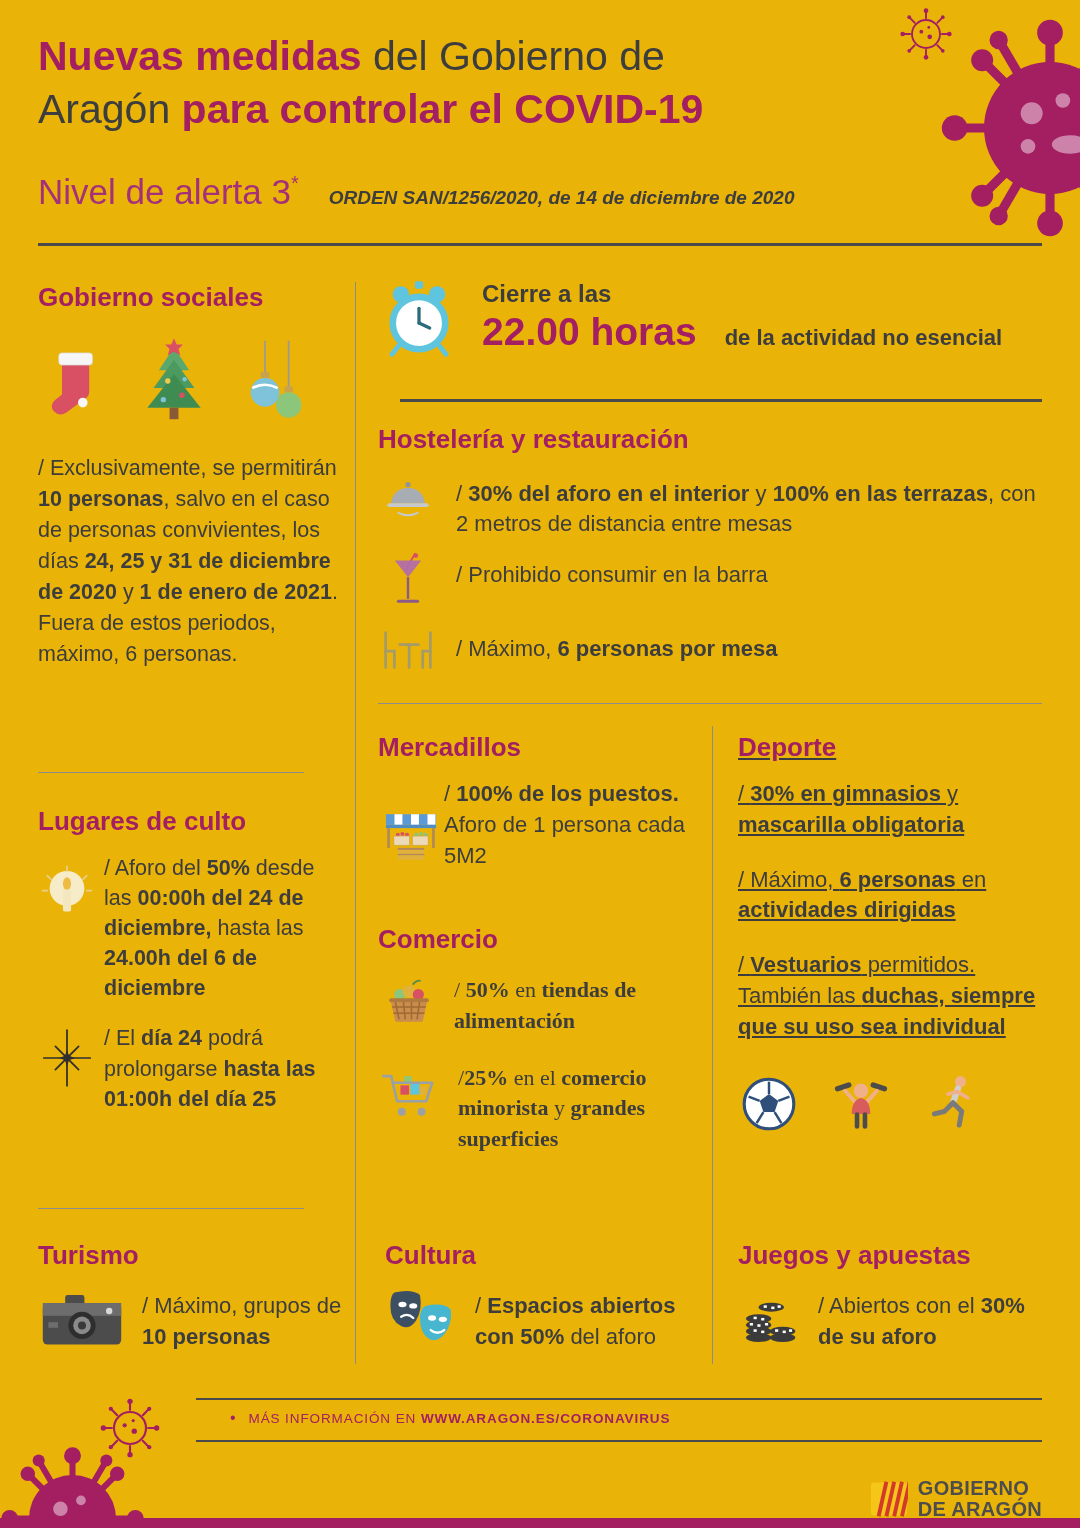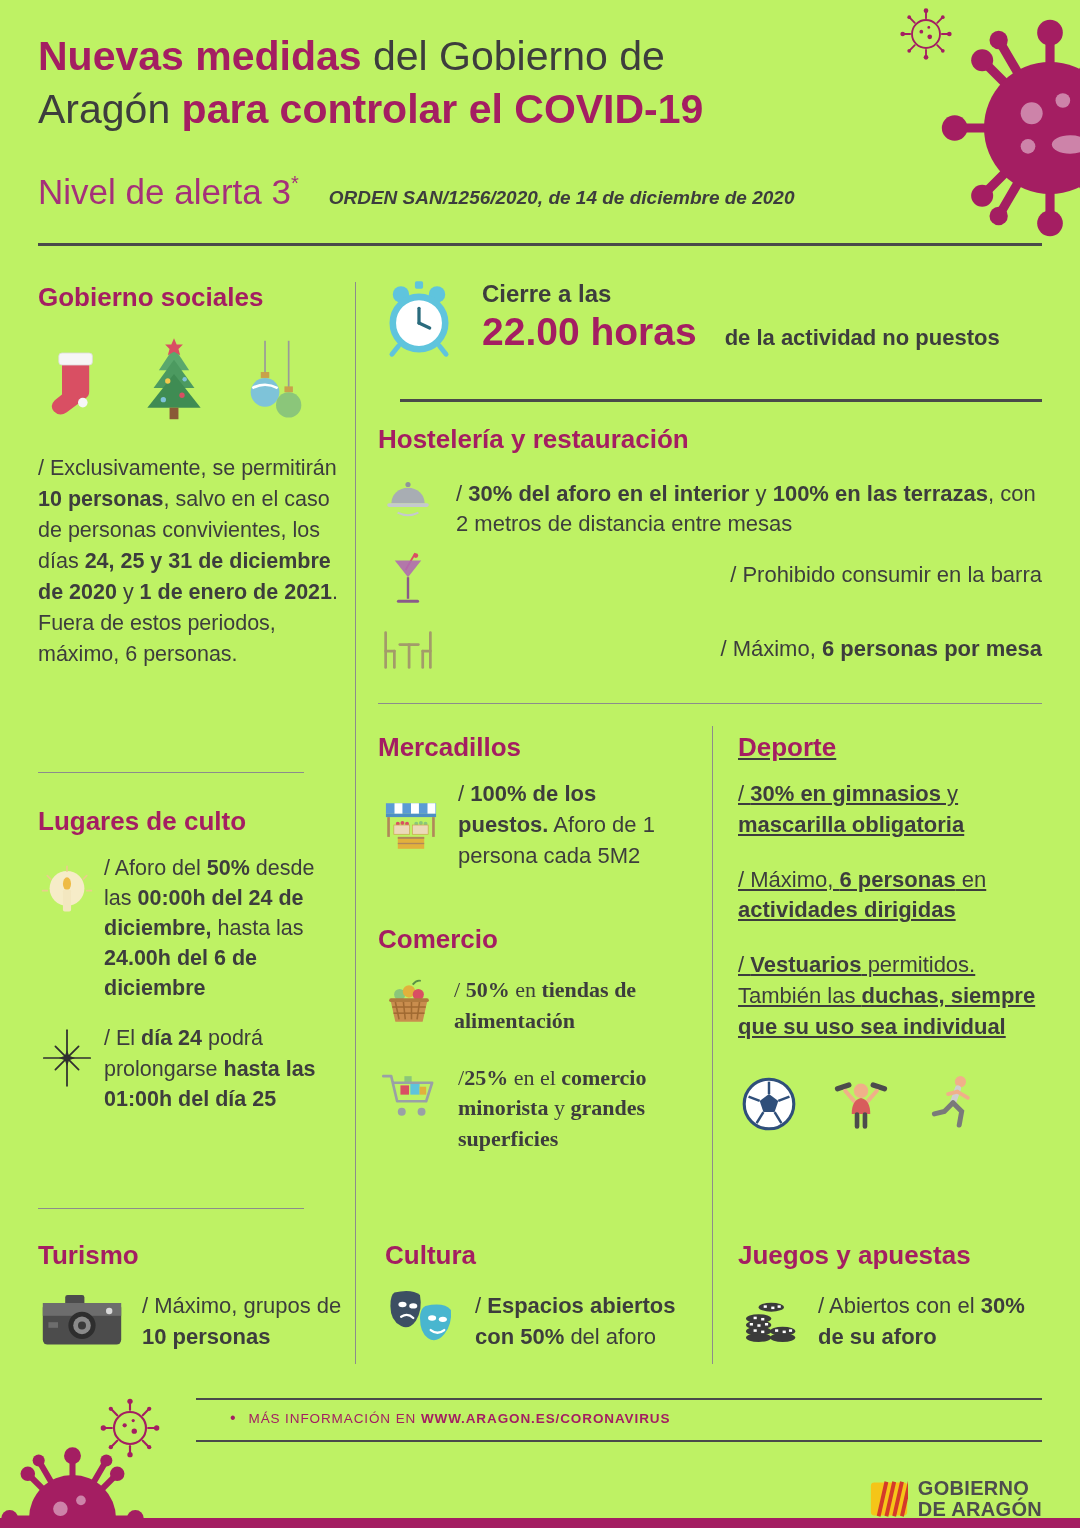--- a/index.html
+++ b/index.html
@@ -4,21 +4,21 @@
 <style>
   :root{
     --accent:#a41e62;
     --accent-soft:#a5307a;
     --text:#3d3d3d;
     --rule-dark:#4a4a4a;
     --rule-light:#8c8c8c;
   }
   *{box-sizing:border-box;margin:0;padding:0;}
   body{background:#ffffff;font-family:"Liberation Sans",sans-serif;}
-  .page{position:relative;width:1080px;height:1528px;background:#bef264;overflow:hidden;color:var(--text);}
+  .page{position:relative;width:1080px;height:1528px;background:#eab308;overflow:hidden;color:var(--text);}
 
   .b{font-weight:700;}
   .accent{color:var(--accent);}
 
   
   .header-title{position:absolute;left:38px;top:30px;font-size:41px;line-height:1.3;font-weight:400;color:var(--text);}
   .alert-row{position:absolute;left:38px;top:172px;display:flex;align-items:baseline;gap:30px;}
   .alert-level{font-size:35px;font-weight:400;color:var(--accent-soft);}
   .alert-mark{font-size:20px;vertical-align:14px;}
   .order-ref{font-size:19px;font-style:italic;font-weight:700;color:var(--text);}
@@ -59,26 +59,26 @@
   .row-text{font-size:22px;line-height:1.4;padding-top:4px;}
 
   .curfew{position:absolute;left:378px;top:278px;width:664px;display:flex;gap:22px;align-items:flex-start;}
   .curfew-icon{flex:none;}
   .curfew-lead{font-size:24px;font-weight:700;margin:2px 0 2px;}
   .curfew-line{display:flex;align-items:baseline;gap:28px;text-align:center;}
   .curfew-time{font-size:39px;font-weight:700;color:var(--accent);}
   .curfew-tail{font-size:22px;font-weight:700;}
 
   .sec-hosteleria{left:378px;top:424px;width:664px;}
-  .host-item{display:flex;gap:18px;margin-bottom:14px;align-items:flex-start;justify-content:space-between;}
+  .host-item{display:flex;gap:18px;margin-bottom:14px;align-items:flex-start;}
   .host-icon{width:60px;flex:none;}
   .host-text{font-size:22px;line-height:1.35;padding-top:8px;}
 
   .sec-mercadillos{left:378px;top:732px;width:312px;}
-  .merc-row{display:flex;gap:14px;align-items:center;}
+  .merc-row{display:flex;align-items:flex-end;}
   .merc-icon{flex:none;margin-top:4px;}
   .merc-text{font-size:22px;line-height:1.4;}
 
   .sec-comercio{left:378px;top:924px;width:312px;}
   .com-item{display:flex;gap:14px;margin-bottom:22px;align-items:flex-start;}
   .com-icon{flex:none;}
   .com-text{font-size:22px;line-height:1.4;padding-top:4px;font-family:Liberation Serif, serif;}
 
   .sec-deporte{left:738px;top:732px;width:304px;text-decoration:underline;}
   .dep-item{font-size:22px;line-height:1.4;margin-bottom:24px;}
@@ -271,21 +271,21 @@
       <circle cx="50" cy="55" r="32" fill="#ffffff" stroke="#5fc4dd" stroke-width="8"></circle>
       <line x1="50" y1="55" x2="50" y2="37" stroke="#2a6b7d" stroke-width="4" stroke-linecap="round"></line>
       <line x1="50" y1="55" x2="63" y2="61" stroke="#2a6b7d" stroke-width="4" stroke-linecap="round"></line>
       <line x1="25" y1="83" x2="17" y2="93" stroke="#5fc4dd" stroke-width="6" stroke-linecap="round"></line>
       <line x1="75" y1="83" x2="83" y2="93" stroke="#5fc4dd" stroke-width="6" stroke-linecap="round"></line>
     </svg>
     <div>
       <div class="curfew-lead">Cierre a las</div>
       <div class="curfew-line">
         <span class="curfew-time">22.00 horas</span>
-        <span class="curfew-tail">de la actividad no puestos</span>
+        <span class="curfew-tail">de la actividad no esencial</span>
       </div>
     </div>
   </div>
 
   <div class="rule-curfew"></div>
 
   <section class="sec sec-hosteleria">
     <h2 class="sec-title">Hostelería y restauración</h2>
     <div class="host-item">
       <svg class="host-icon" width="60" height="52" viewBox="0 0 100 100">

